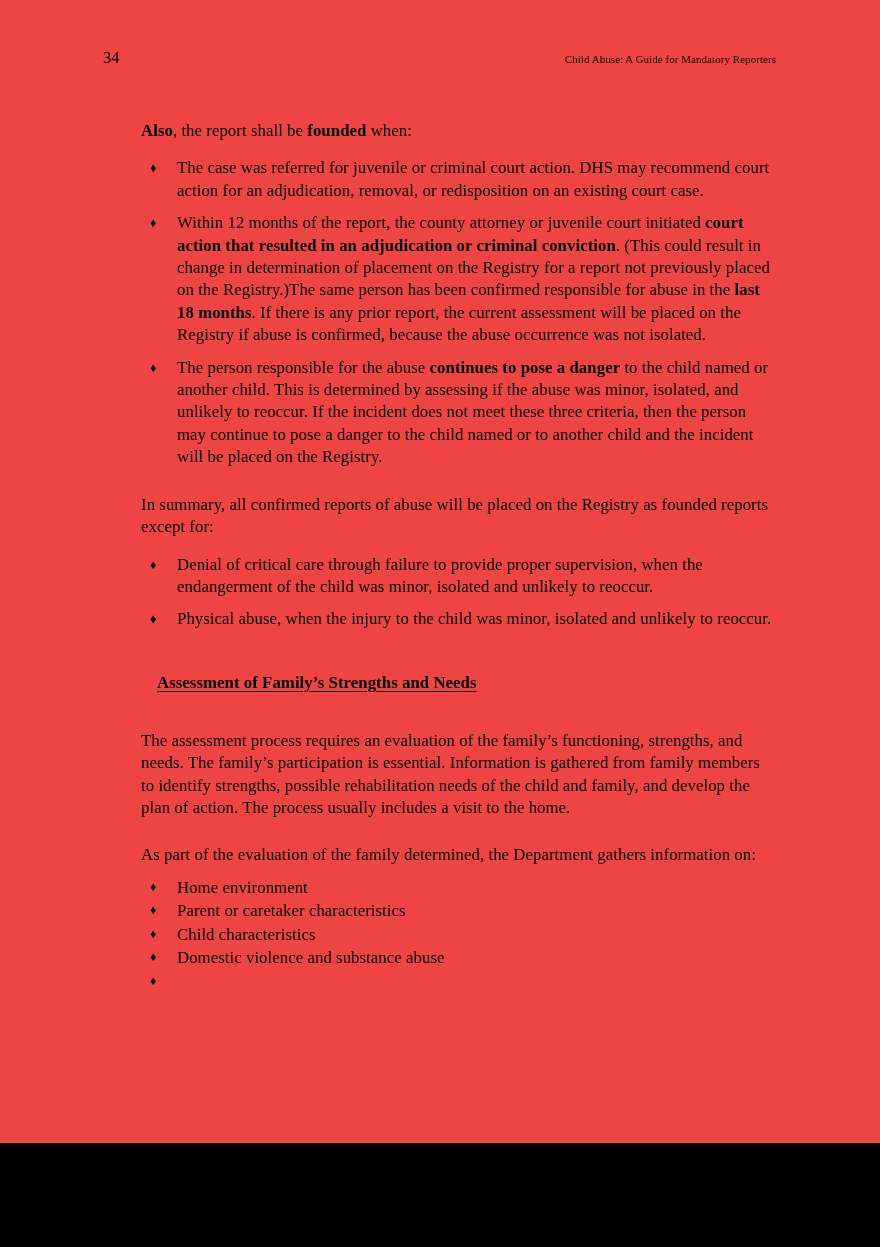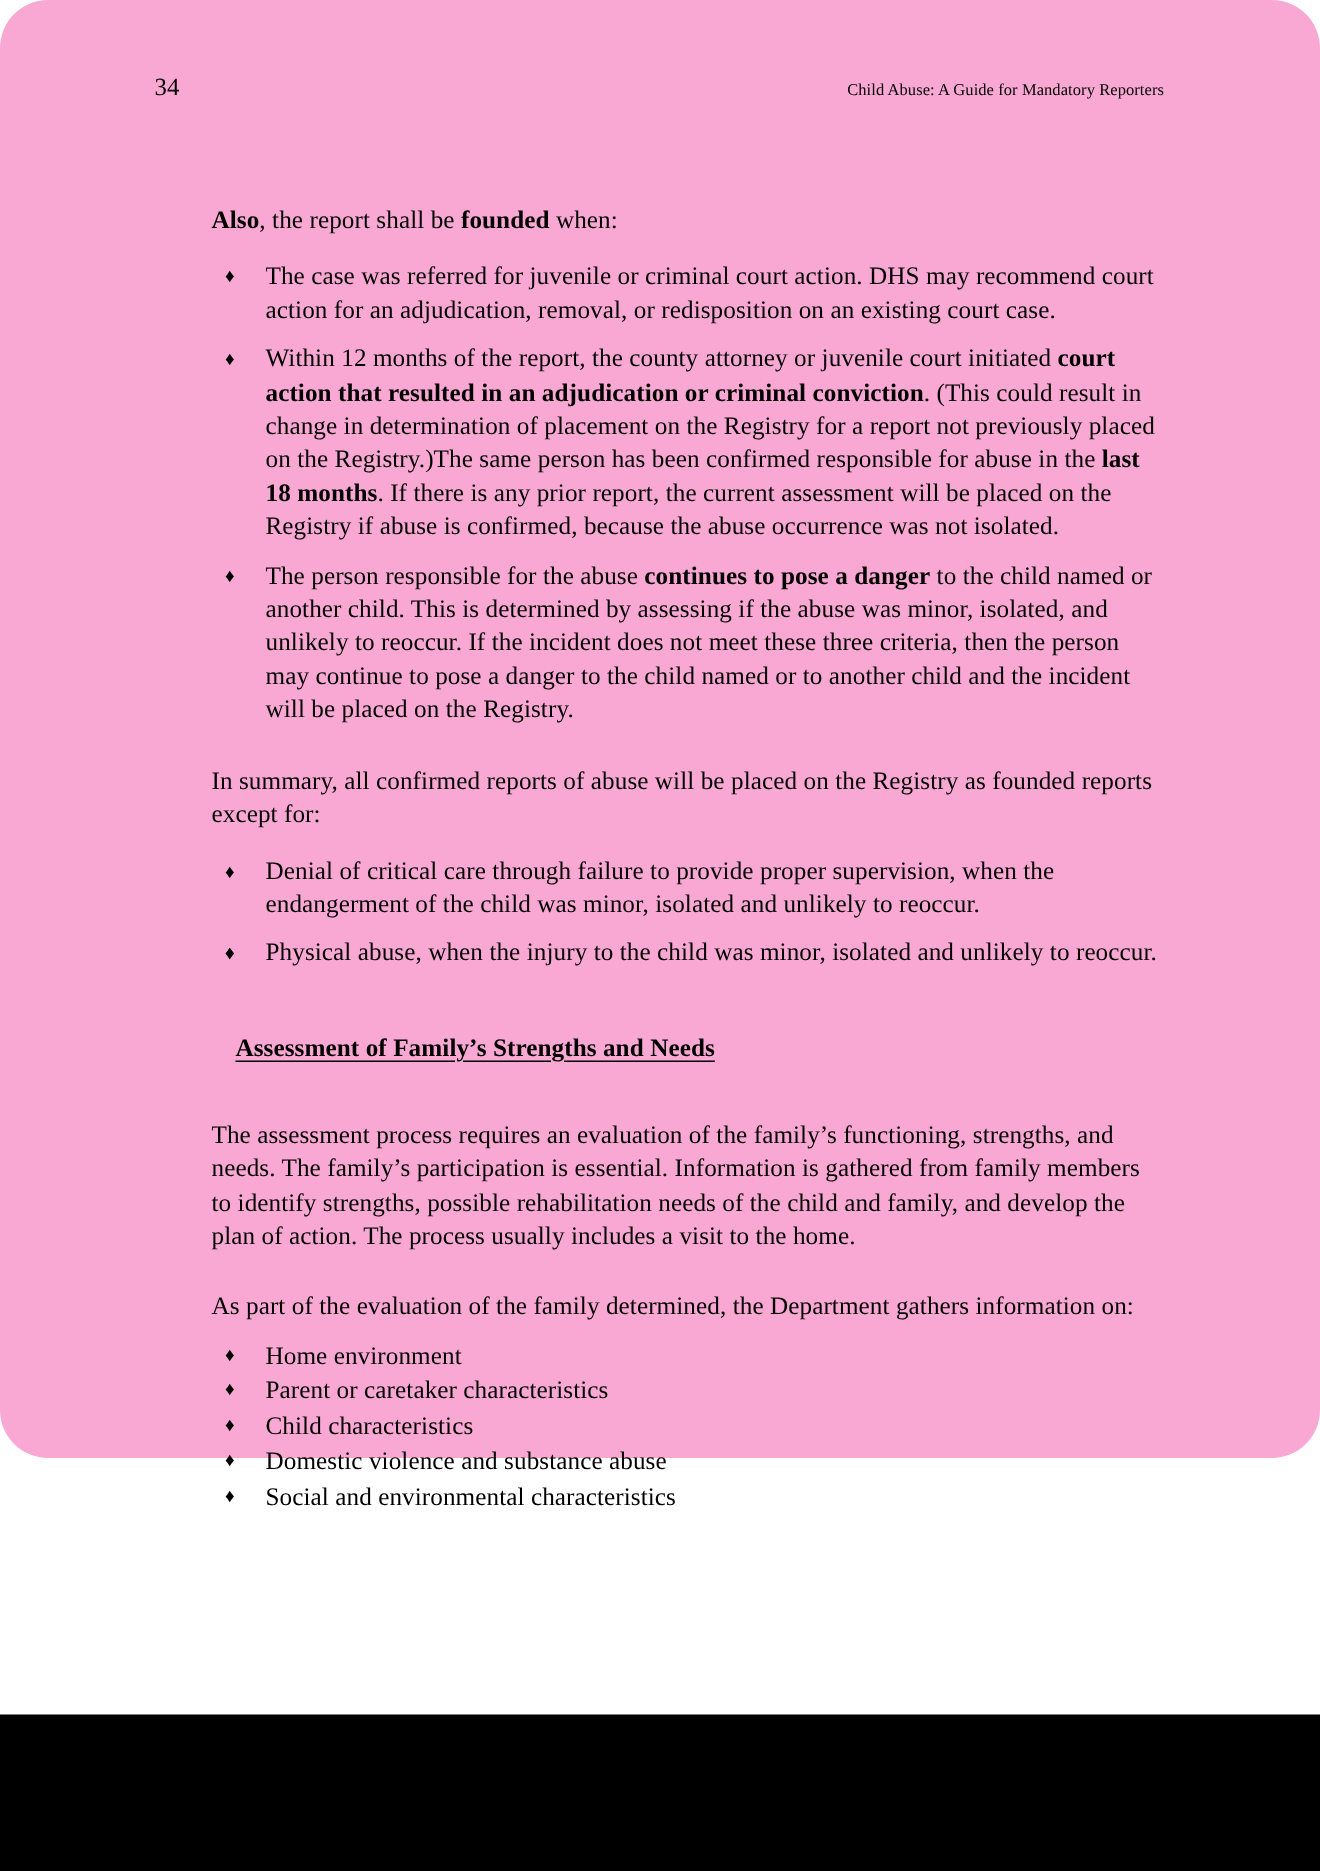--- a/index.html
+++ b/index.html
@@ -13,23 +13,22 @@
     position: relative;
     font-family: "Liberation Serif", "DejaVu Serif", serif;
     color: #000000;
     overflow: hidden;
   }
 
   .page {
     position: absolute;
     top: 0; left: 0;
     width: 880px;
-    height: 972px;
-    background: #f9a8d4;
-    border-radius: 32px;
+    height: 1143px;
+    background: #ef4444;
   }
 
   
   .running-head {
     position: absolute;
     top: 48px;
     left: 103px;
     width: 673px;
     height: 26px;
     display: flex;
@@ -44,21 +43,21 @@
   .head-title {
     font-size: 11px;
     line-height: 20px;
     text-align: center;
     letter-spacing: .05px;
   }
 
   
   .content {
     position: absolute;
-    top: 136px;
+    top: 120px;
     left: 141px;
     width: 636px;
   }
 
   p.body-para {
     margin: 0 0 0 0;
     font-size: 16.8px;
     line-height: 22.4px;
     text-align: left;
     letter-spacing: .05px;
@@ -167,19 +166,19 @@
 
     <p class="body-para">As part of the evaluation of the family determined, the Department gathers information on:</p>
 
     <div class="gap-sm"></div>
 
     <ul class="bullets tight" id="assessment-list">
         <li><span class="bullet-glyph">♦</span><span>Home environment</span></li>
         <li><span class="bullet-glyph">♦</span><span>Parent or caretaker characteristics</span></li>
         <li><span class="bullet-glyph">♦</span><span>Child characteristics</span></li>
         <li><span class="bullet-glyph">♦</span><span>Domestic violence and substance abuse</span></li>
-        <li><span class="bullet-glyph">♦</span><span>Social and environmental characteristics</span></li>
+        <li><span class="bullet-glyph">♦</span></li>
       </ul>
 
   </div>
 </div>
 
 <div class="bottom-band"></div>
 
 </body></html>

